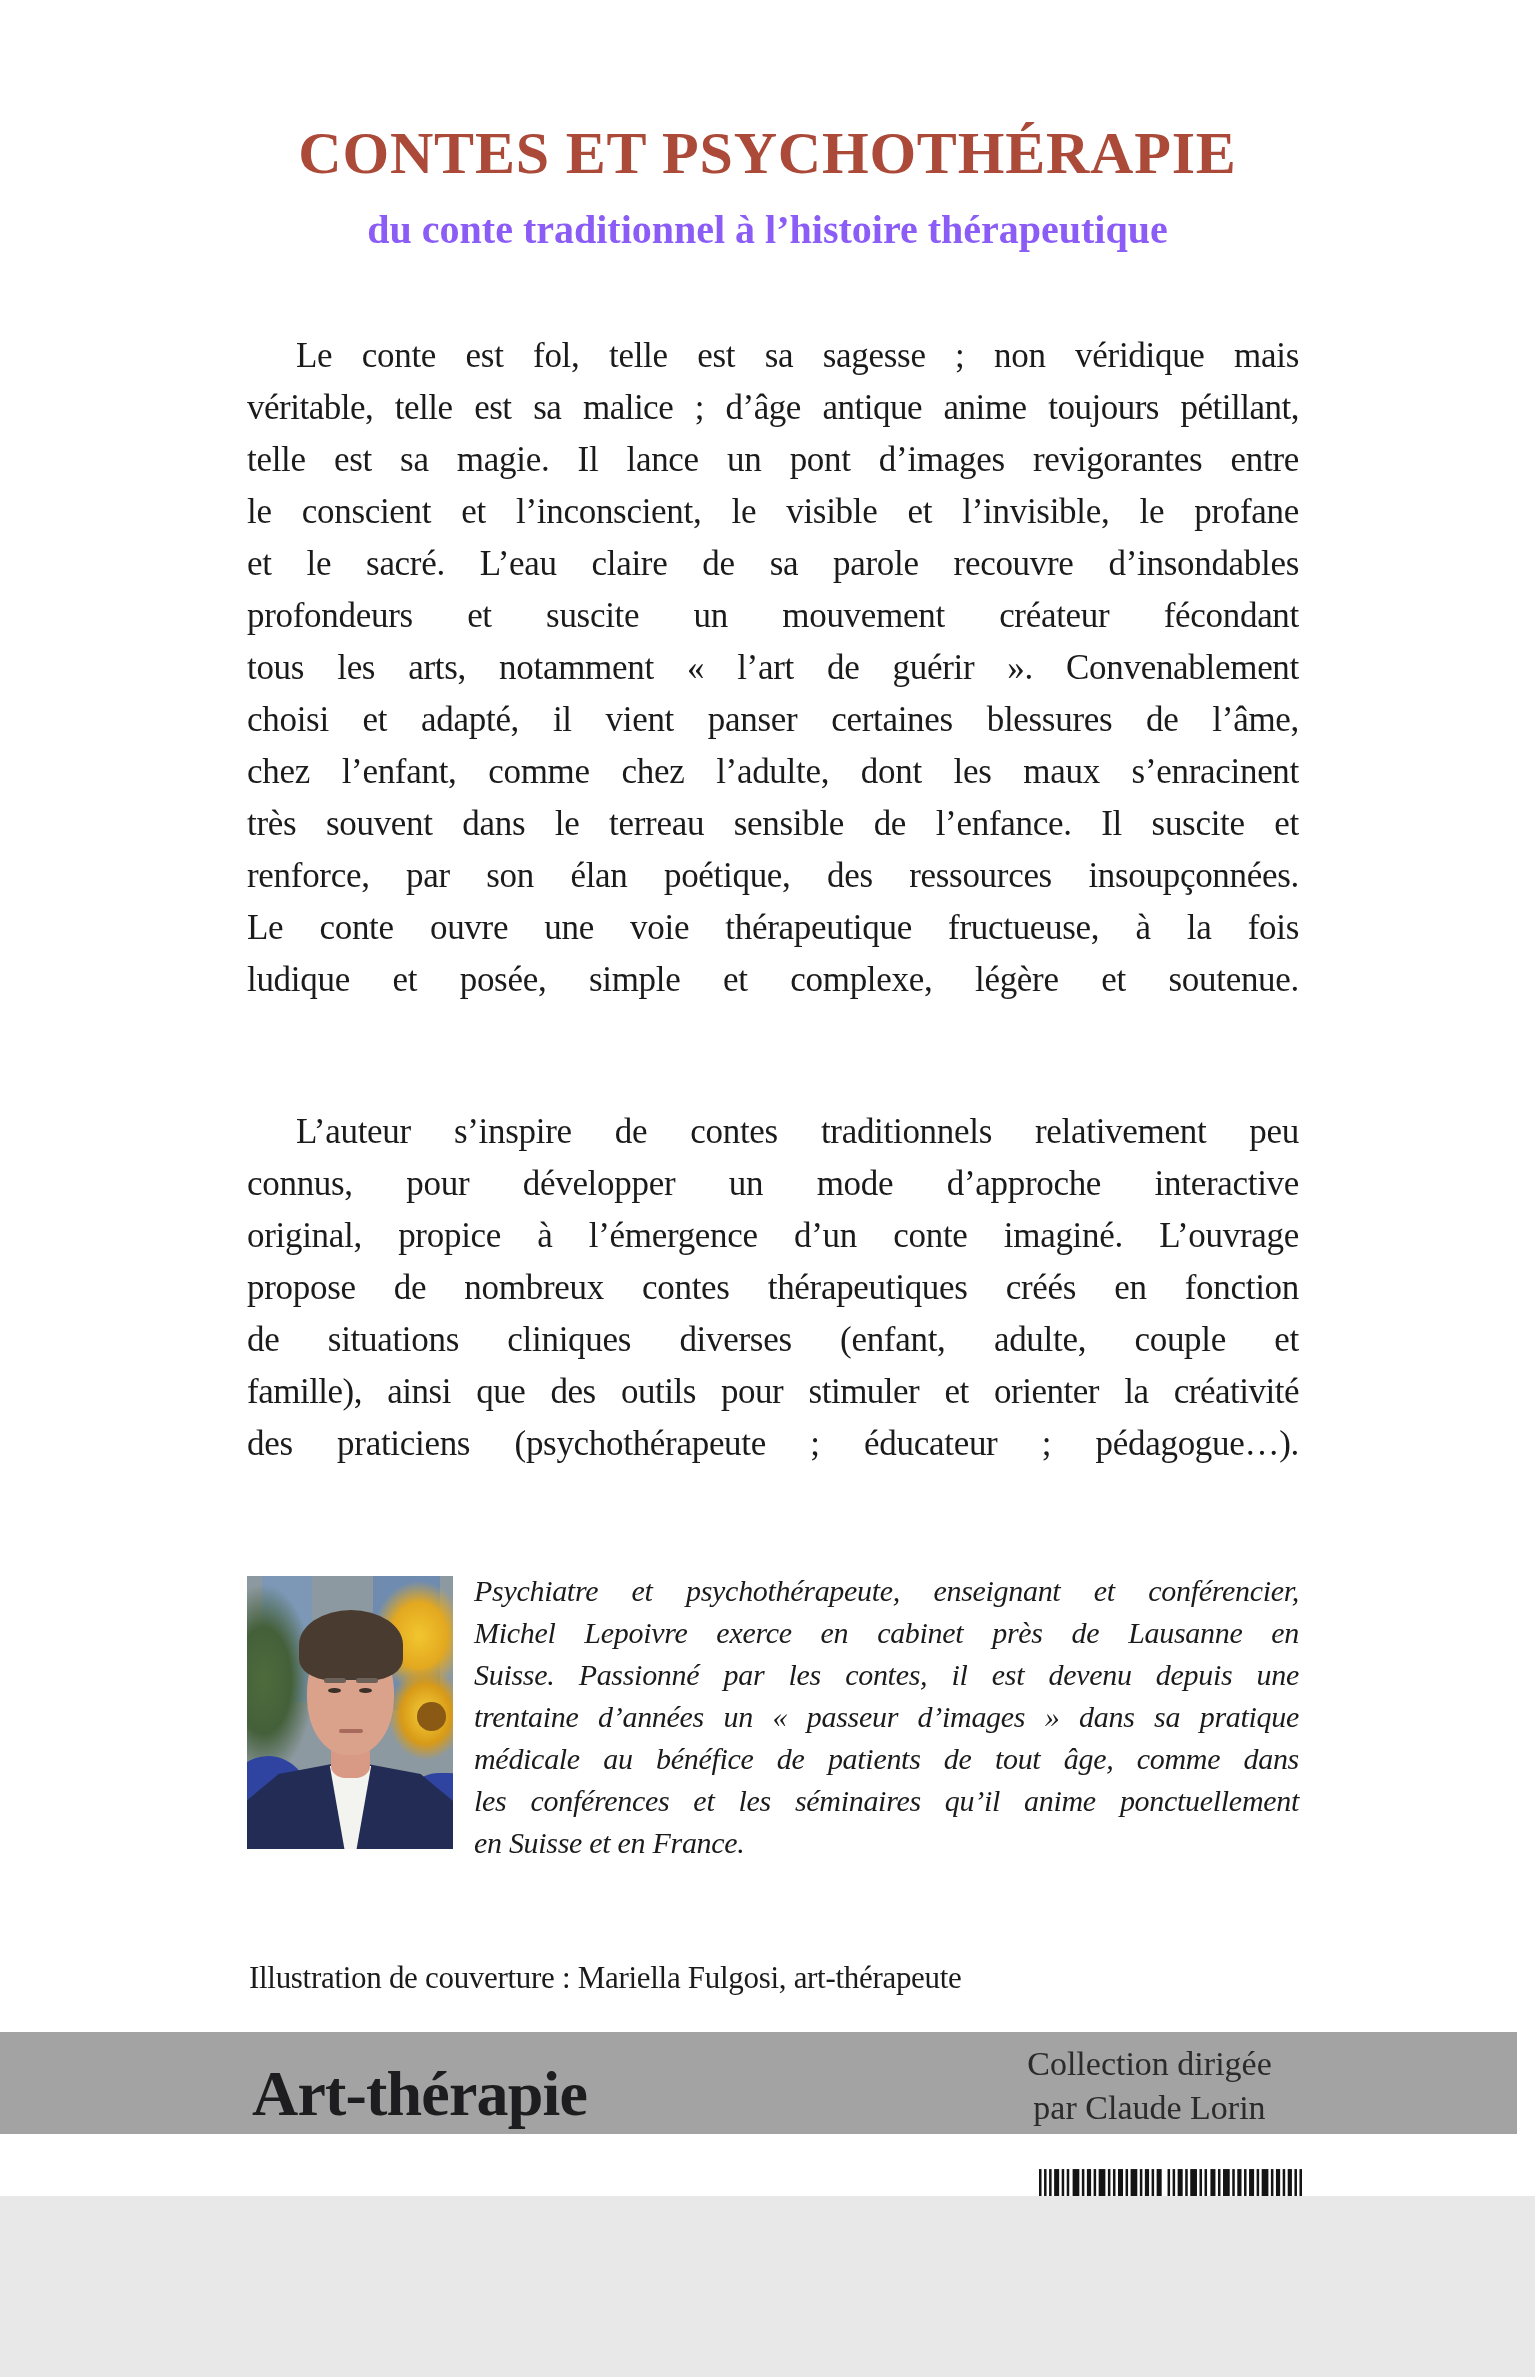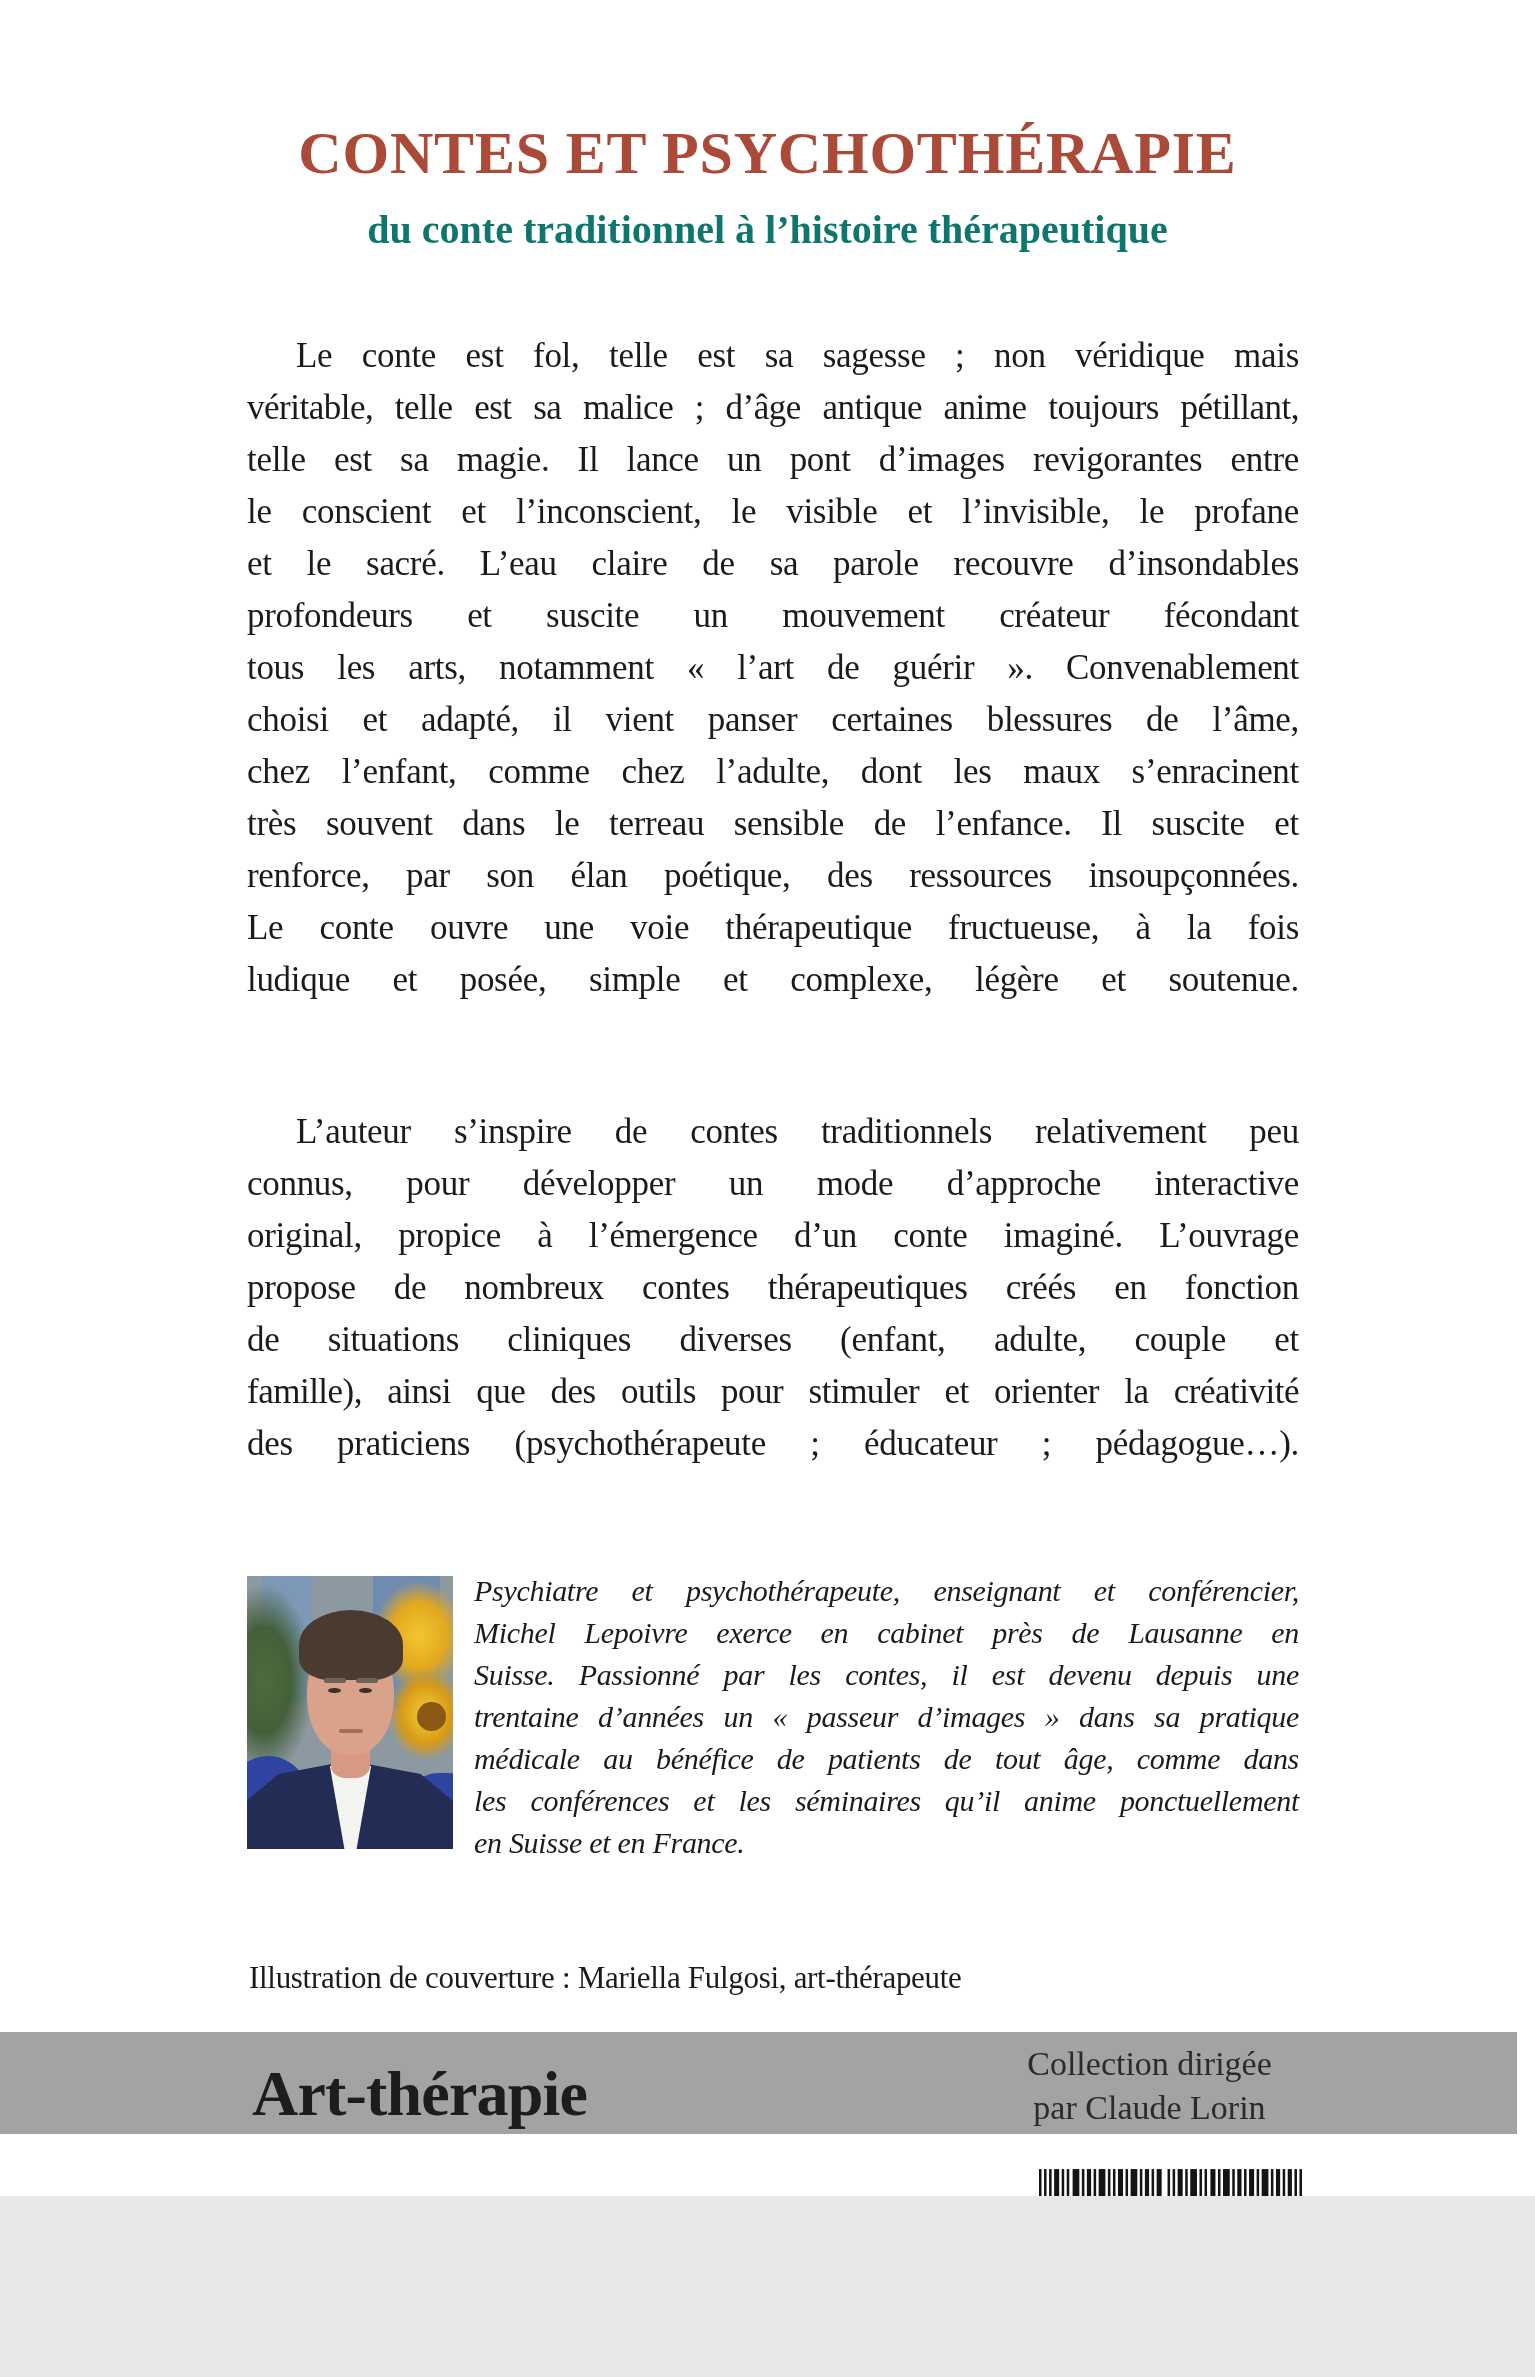--- a/index.html
+++ b/index.html
@@ -78,21 +78,21 @@
   .bc-digit-lead{position:absolute;left:-27px;top:163px;font-family:"DejaVu Sans Mono",monospace;font-size:32px;color:#111;}
   .bc-group1{position:absolute;left:10px;top:163px;width:116px;text-align:center;font-family:"DejaVu Sans Mono",monospace;font-size:32px;letter-spacing:0;color:#4c1d95;}
   .bc-group2{position:absolute;left:138px;top:163px;width:115px;text-align:center;font-family:"DejaVu Sans Mono",monospace;font-size:32px;color:#111;}
 </style>
 </head>
 <body>
 
 <div class="page">
 
   <div class="title" style="color: rgb(172, 74, 58);">CONTES ET PSYCHOTHÉRAPIE</div>
-  <div class="subtitle" style="color: #0f766e;">du conte traditionnel à l’histoire thérapeutique</div>
+  <div class="subtitle" style="color: #8b5cf6;">du conte traditionnel à l’histoire thérapeutique</div>
 
   <div class="textblock p1">
       <div class="jline indent"><span>Le conte est fol, telle est sa sagesse ; non véridique mais</span></div>
       <div class="jline tight"><span>véritable, telle est sa malice ; d’âge antique anime toujours pétillant,</span></div>
       <div class="jline"><span>telle est sa magie. Il lance un pont d’images revigorantes entre</span></div>
       <div class="jline"><span>le conscient et l’inconscient, le visible et l’invisible, le profane</span></div>
       <div class="jline"><span>et le sacré. L’eau claire de sa parole recouvre d’insondables</span></div>
       <div class="jline"><span>profondeurs et suscite un mouvement créateur fécondant</span></div>
       <div class="jline"><span>tous les arts, notamment « l’art de guérir ». Convenablement</span></div>
       <div class="jline"><span>choisi et adapté, il vient panser certaines blessures de l’âme,</span></div>

